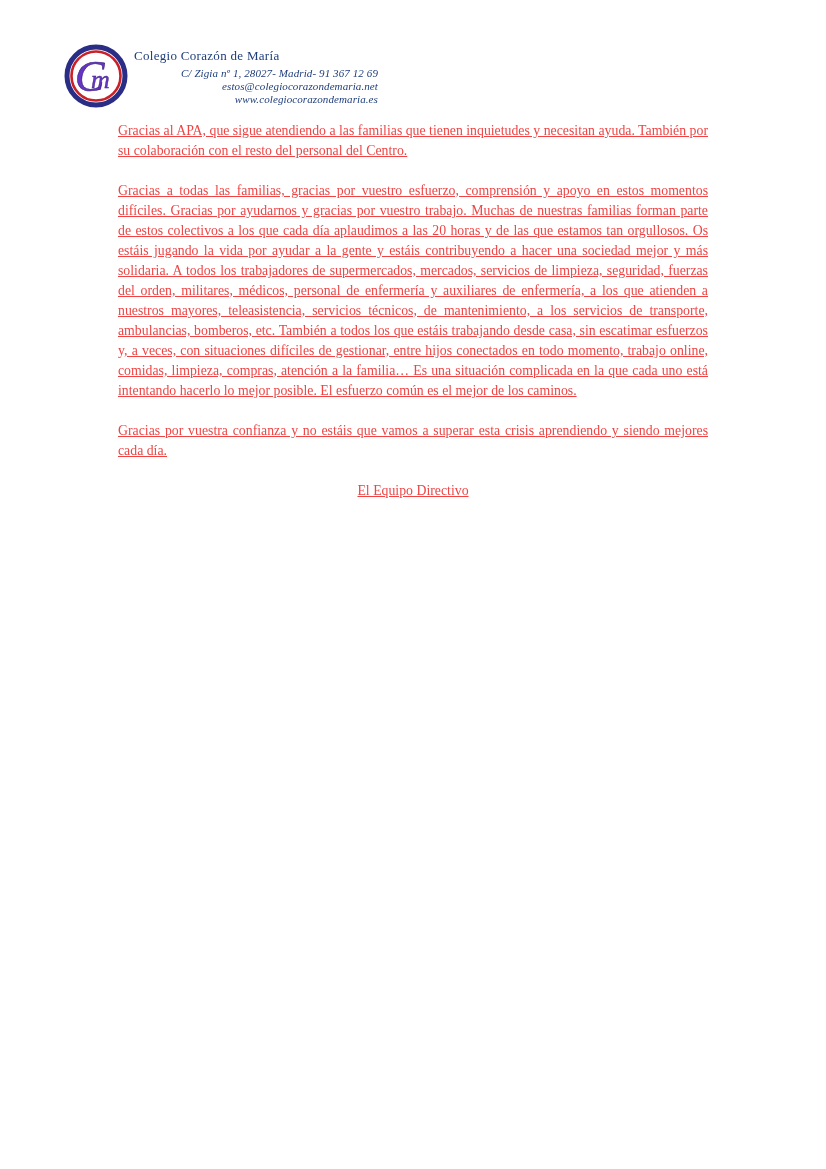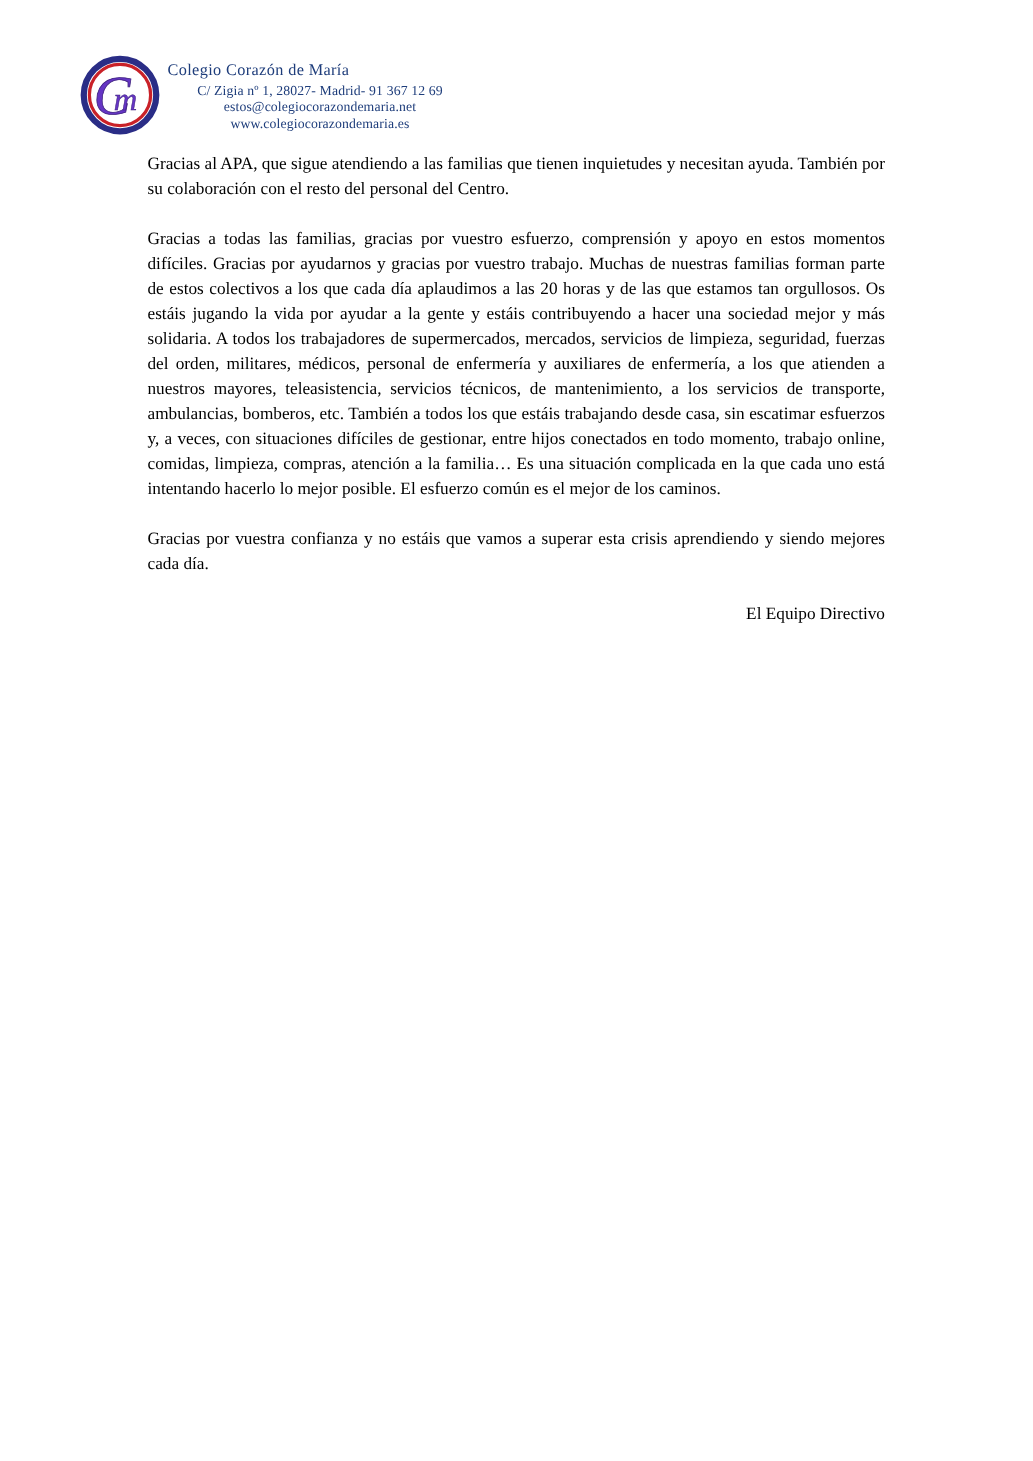--- a/index.html
+++ b/index.html
@@ -33,44 +33,46 @@
     color: #1e3d7b;
   }
   .school-name {
     font-size: 13px;
     line-height: 22px;
     letter-spacing: 0.3px;
     white-space: nowrap;
   }
   .header-contact {
     width: 244px;
-    text-align: center;
+    text-align: right;
     font-size: 11px;
     line-height: 13px;
     letter-spacing: 0.1px;
+    font-style: italic;
   }
   .header-contact div {
     white-space: nowrap;
   }
   .letter-body {
     position: absolute;
     top: 121px;
     left: 118px;
     width: 590px;
     font-size: 13.8px;
     line-height: 20px;
-    color: #000000;
+    color: #ef4444;
     text-align: justify;
+    text-decoration: underline;
   }
   .letter-body p {
     margin: 0 0 20px 0;
   }
   .signature {
     margin-top: 24px;
-    text-align: right;
+    text-align: center;
   }
 </style>
 </head>
 <body>
 
 <div class="page">
 
   <header class="letterhead">
     <div class="logo">
       <svg viewBox="0 0 64 64" width="64" height="64">

